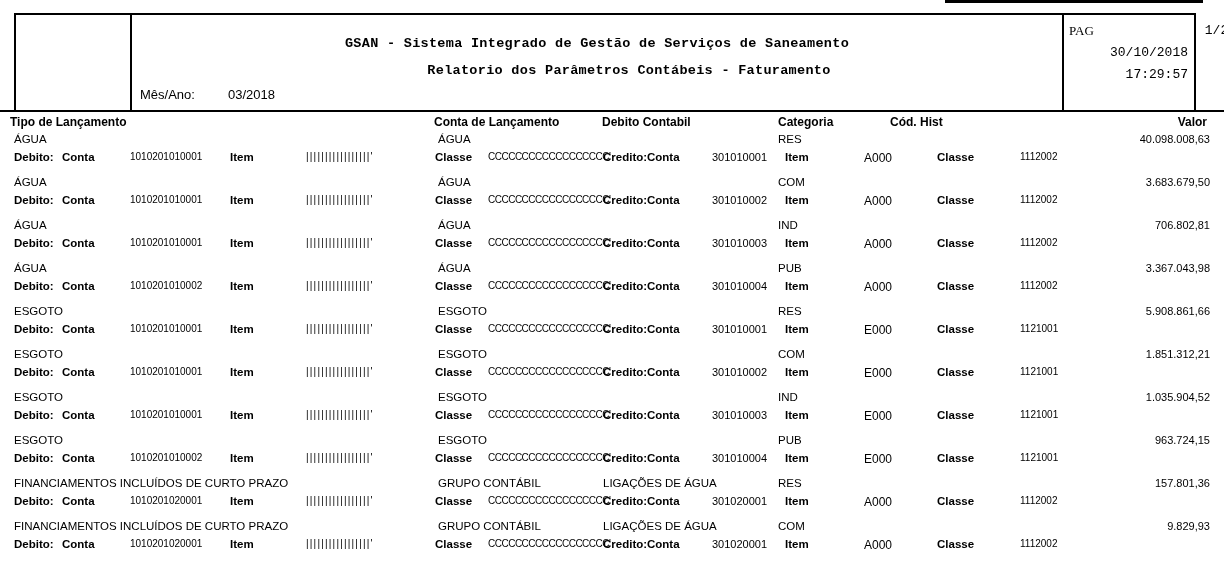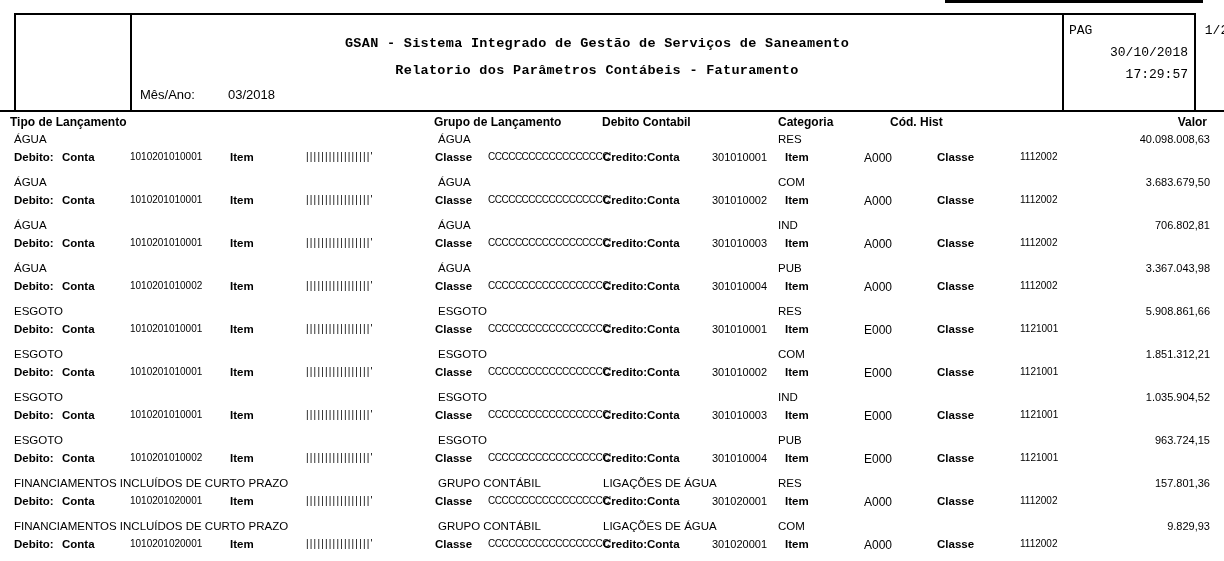--- a/index.html
+++ b/index.html
@@ -6,21 +6,21 @@
   #page{
     position:relative;width:1224px;height:561px;background:#fff;
     font-family:"Liberation Sans",sans-serif;color:#000;overflow:hidden;
   }
   .abs{position:absolute;white-space:nowrap;}
   .line{position:absolute;background:#000;}
   
   .mono{font-family:"Liberation Mono","DejaVu Sans Mono",monospace;}
   .titles{position:absolute;left:132px;top:0;width:930px;text-align:center;}
   .title-l{position:absolute;left:0;width:100%;font-size:13.5px;font-weight:bold;letter-spacing:.3px;}
-  .pag-lbl{left:1069px;top:23px;font-size:13px;}
+  .pag-lbl{left:1069px;top:23px;font-size:13px;font-family:Liberation Serif, serif;}
   .pag-num{left:1148px;top:23px;width:88px;text-align:right;font-size:13px;}
   .pag-date{left:1078px;top:45px;width:110px;text-align:right;font-size:13px;}
   .pag-time{left:1078px;top:67px;width:110px;text-align:right;font-size:13px;}
   .mes{left:140px;top:87px;font-size:13px;width:220px;}
   .mes-val{position:absolute;left:88px;top:0;}
   
   .ch{font-size:12px;font-weight:bold;top:115px;}
   .ch-tipo{left:10px;}.ch-item{left:434px;}.ch-grupo{left:602px;}
   .ch-cat{left:778px;}.ch-hist{left:890px;}
   .ch-valor{left:1100px;width:107px;text-align:right;}
@@ -59,33 +59,33 @@
 
   <div class="line" style="left:14px;top:13px;width:1182px;height:2px;"></div>
   <div class="line" style="left:14px;top:13px;width:2px;height:97px;"></div>
   <div class="line" style="left:130px;top:13px;width:2px;height:97px;"></div>
   <div class="line" style="left:1062px;top:13px;width:2px;height:97px;"></div>
   <div class="line" style="left:1194px;top:13px;width:2px;height:97px;"></div>
   <div class="line" style="left:0;top:110px;width:1224px;height:2px;"></div>
 
   <div class="titles mono">
     <div class="title-l" style="top:36px;">GSAN - Sistema Integrado de Gestão de Serviços de Saneamento</div>
-    <div class="title-l" style="top:63px;">Relatorio dos Parâmetros Contábeis - Faturamento</div>
+    <div class="title-l" style="top:63px;margin-left:32px;">Relatorio dos Parâmetros Contábeis - Faturamento</div>
   </div>
   <div class="abs mes">
     <span>Mês/Ano:</span>
     <span class="mes-val">03/2018</span>
   </div>
   <div class="abs mono pag-lbl">PAG</div>
   <div class="abs mono pag-num">1/20</div>
   <div class="abs mono pag-date">30/10/2018</div>
   <div class="abs mono pag-time">17:29:57</div>
 
   <div class="abs ch ch-tipo">Tipo de Lançamento</div>
-  <div class="abs ch ch-item">Grupo de Lançamento</div>
+  <div class="abs ch ch-item">Conta de Lançamento</div>
   <div class="abs ch ch-grupo">Debito Contabil</div>
   <div class="abs ch ch-cat">Categoria</div>
   <div class="abs ch ch-hist">Cód. Hist</div>
   <div class="abs ch ch-valor">Valor</div>
 
   <div id="rows">
   <div class="row" style="top: 130px;">
     <div class="rt">
       <span class="t-tipo">ÁGUA</span>
       <span class="t-item">ÁGUA</span>

